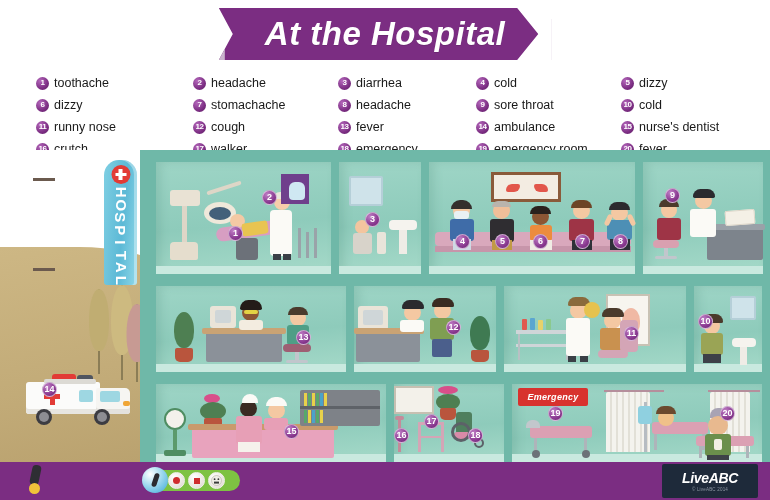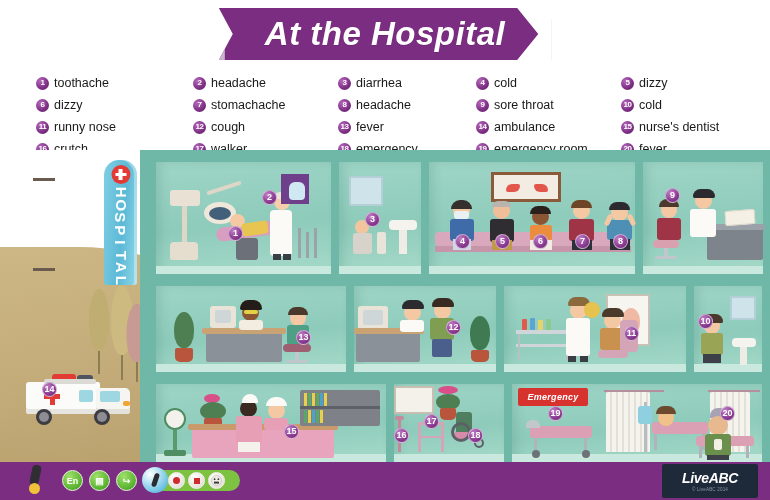--- a/index.html
+++ b/index.html
@@ -658,25 +658,20 @@
     </div>
   </div>
 </div>
 
 <div class="bottombar">
   <div class="pen">
     <div class="px" style="left:3px;top:0;width:9px;height:20px;background:#2e2e33;border-radius:4px;transform:rotate(12deg);"></div>
     <div class="px" style="left:1px;top:18px;width:11px;height:11px;border-radius:50%;background:#f0c23a;"></div>
   </div>
 
-  <div class="tool-group">
-    <div class="tool">En</div>
-    <div class="tool">▤</div>
-    <div class="tool">↪</div>
-  </div>
 
   <div class="play-pill">
     <div class="pill-btn">
         <span class="dot"></span>
       </div>
     <div class="pill-btn">
         <span class="sq"></span>
       </div>
     <div class="pill-btn">
       <svg width="11" height="11" viewBox="0 0 11 11">

